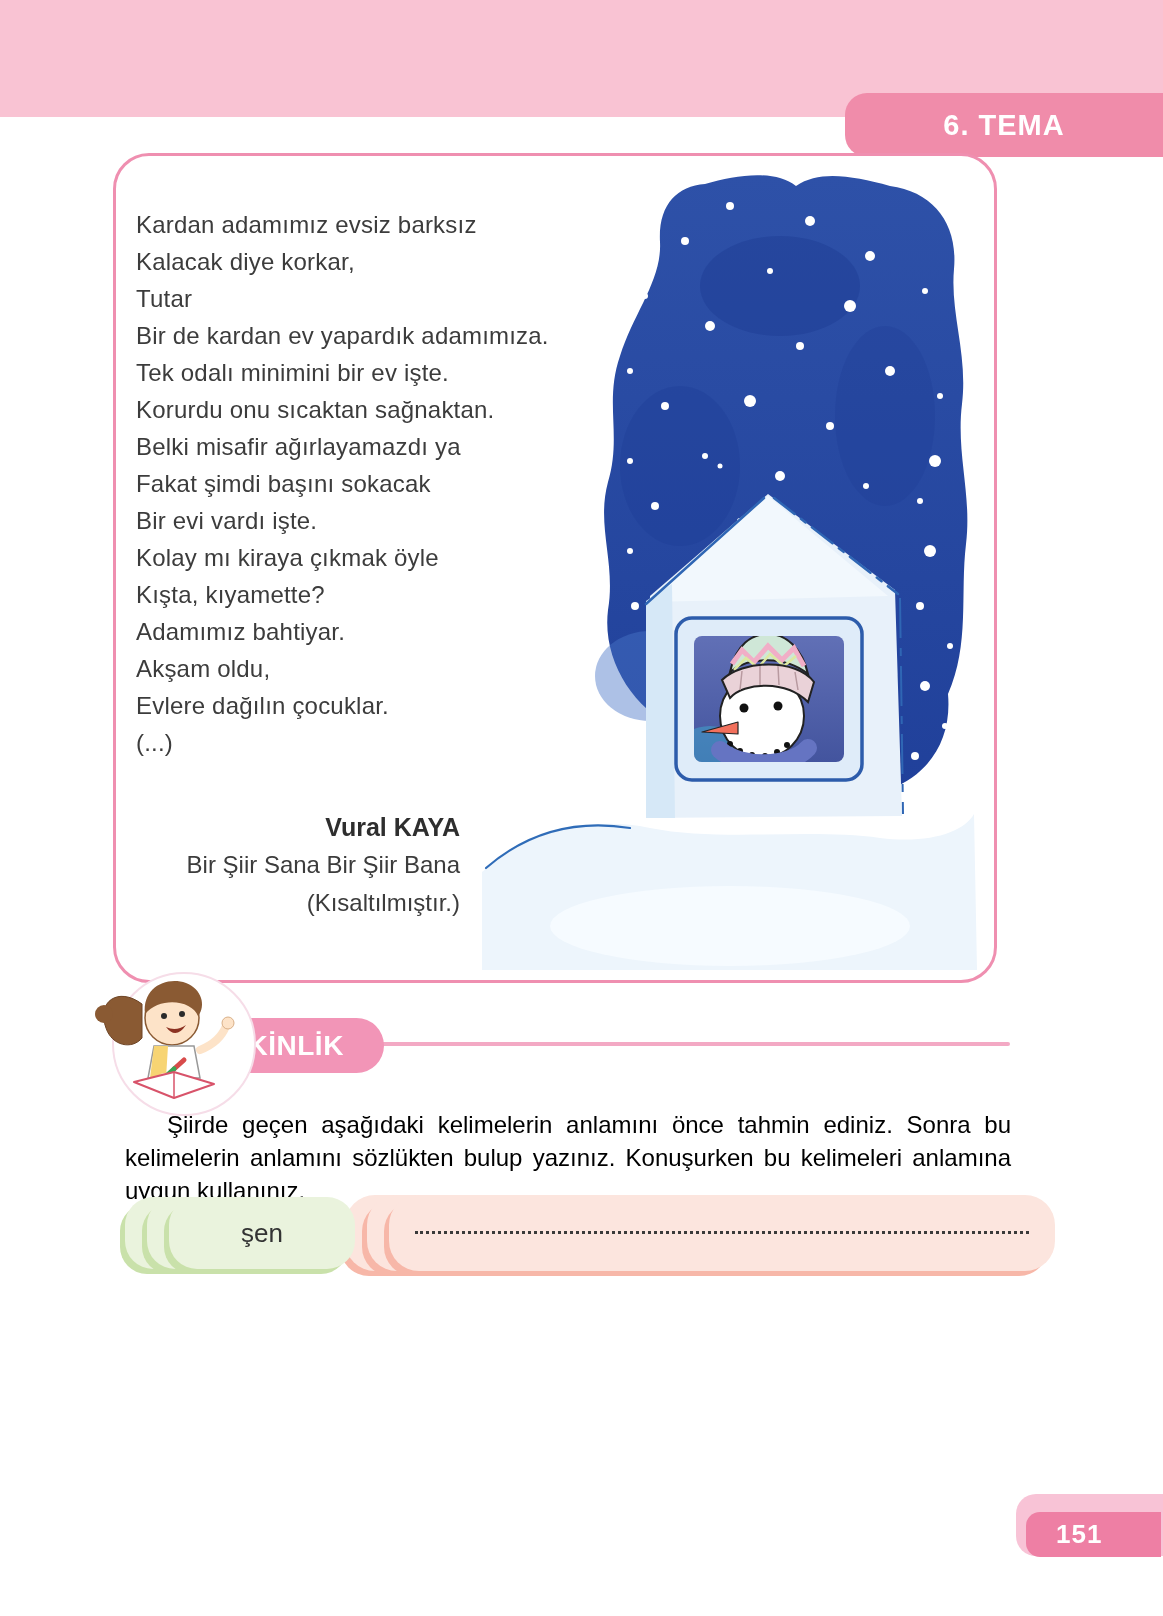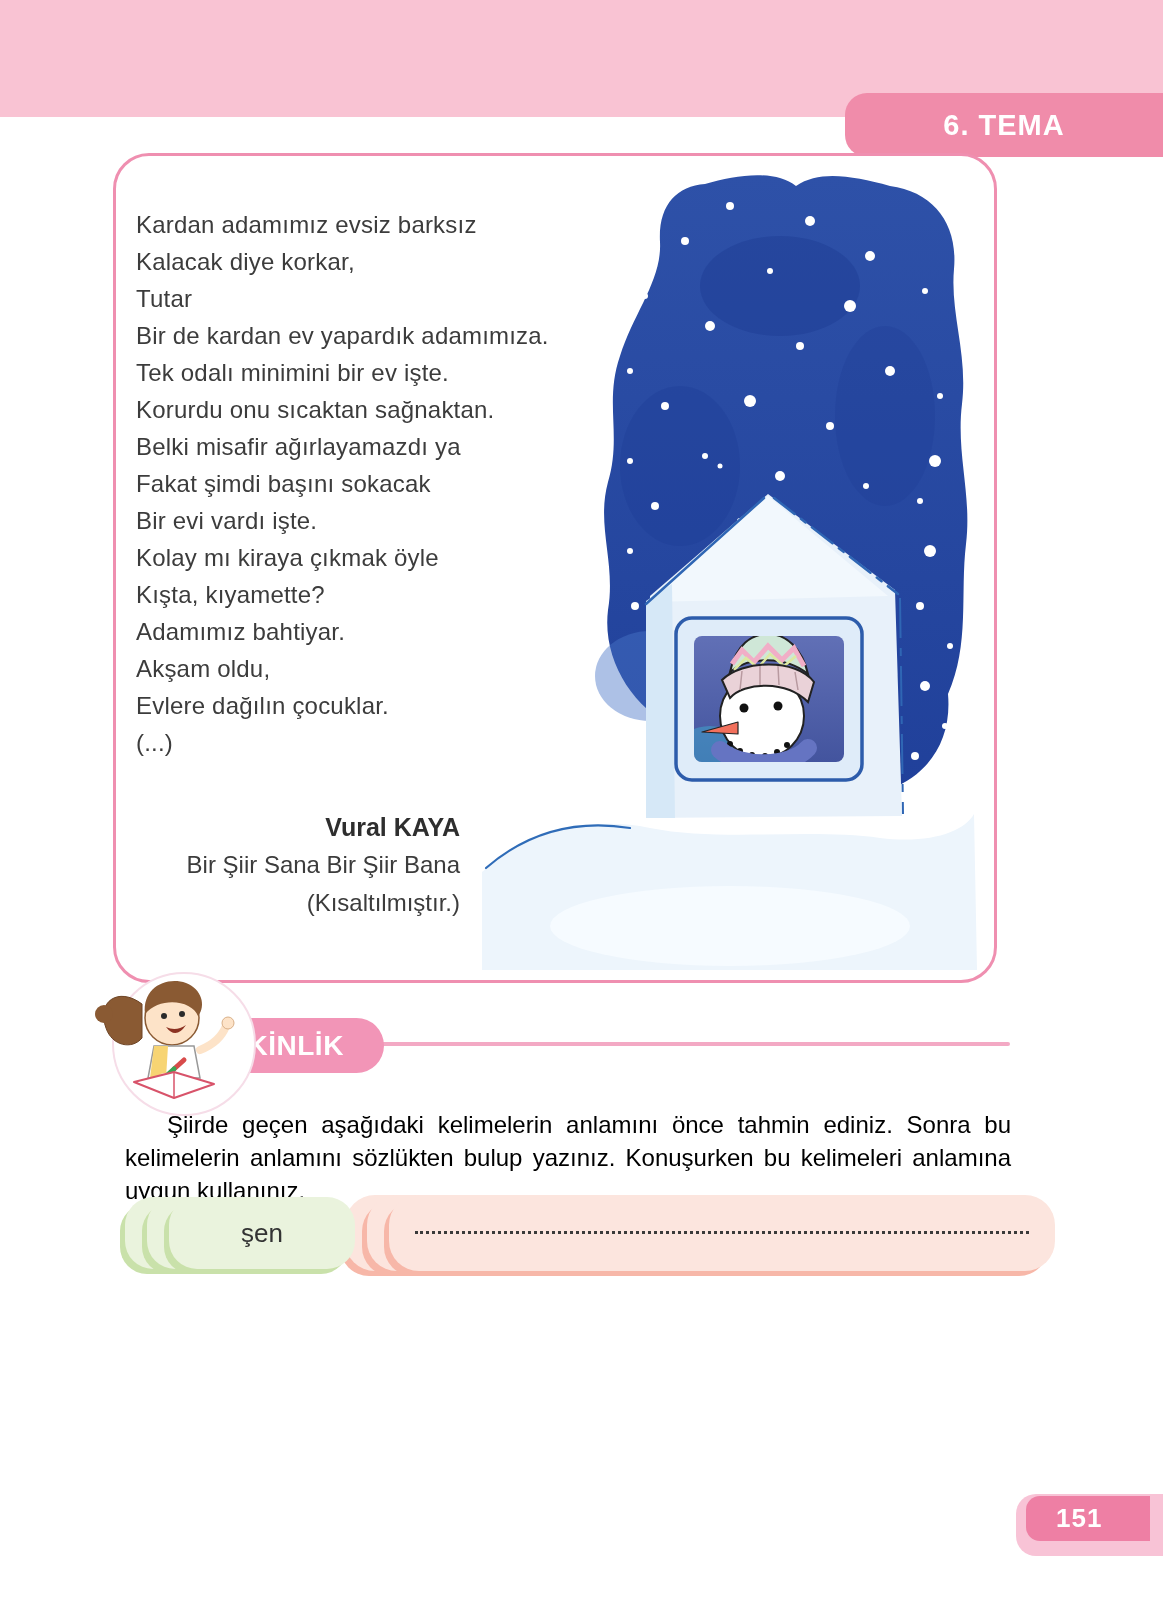--- a/index.html
+++ b/index.html
@@ -73,21 +73,21 @@
   .dotted{
     position:absolute;left:26px;right:26px;top:50%;height:0;
     border-bottom:3px dotted #3a3a3a;transform:translateY(-2px);
   }
   
   .badge-outer{
     position:absolute;left:1016px;top:1494px;width:147px;height:62px;background:var(--badge-outer);
     border-radius:20px 0 0 20px;
   }
   .badge-inner{
-    position:absolute;left:10px;top:2px;width:124px;height:45px;background:var(--badge-inner);
+    position:absolute;left:10px;top:18px;width:135px;height:45px;background:var(--badge-inner);
     border-radius:14px 0 0 14px;display:flex;align-items:center;
   }
   .badge-inner span{color:#fff;font-weight:bold;font-size:26px;padding-left:30px;letter-spacing:1px;}
 </style>
 </head>
 <body>
 
 <div class="page">
 
   <div class="band"></div>

